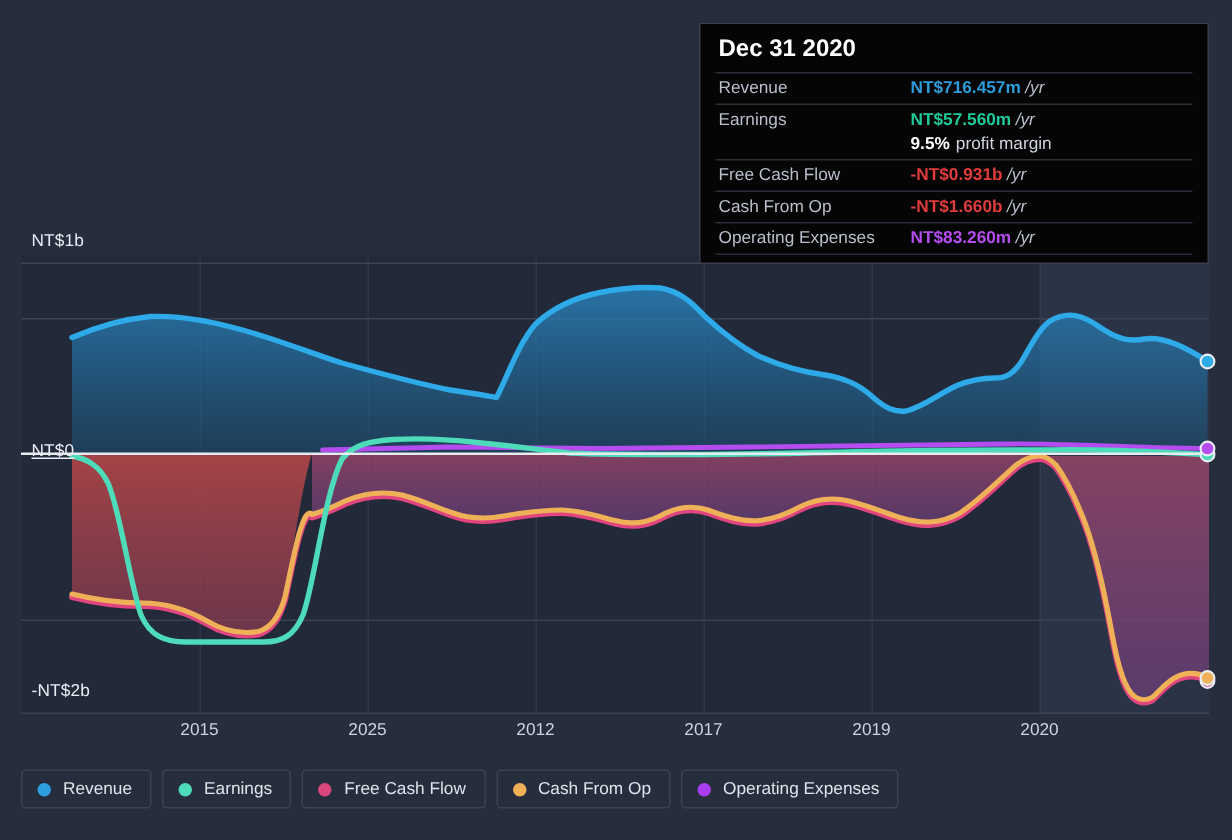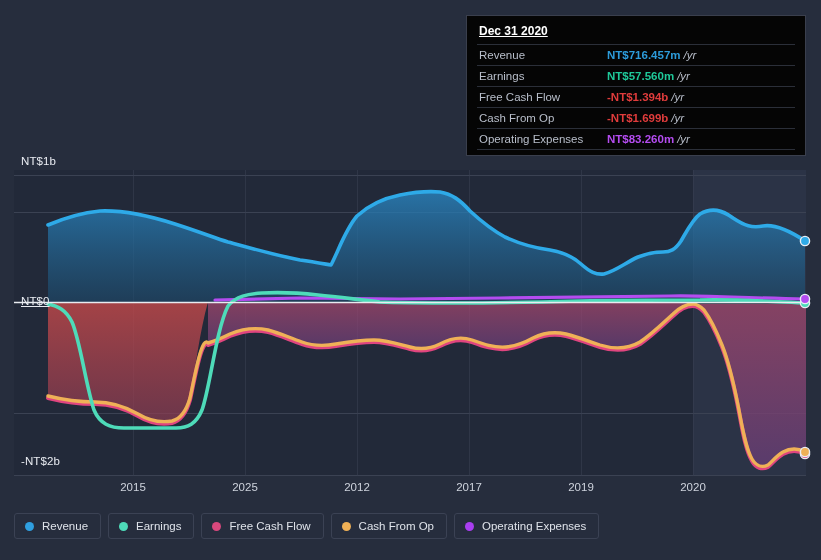--- a/index.html
+++ b/index.html
@@ -51,24 +51,23 @@
     position: absolute;
     left: 466px; top: 15px;
     width: 340px;
     background: #050505;
     border: 1px solid #3a3f4d;
     padding: 7px 10px 5px 10px;
     color: #cfd4de;
   }
   #tooltip-date {
     color: #ffffff;
-    font-size: 12px;
+    font-size: 16px;
     font-weight: bold;
     padding: 1px 0 6px 2px;
-    text-decoration: underline;
   }
   .tt-row {
     display: flex;
     align-items: baseline;
     border-top: 1px solid #2b2f39;
     padding: 4px 0 4px 2px;
     font-size: 11.5px;
   }
   .tt-row.noline { border-top: none; padding-top: 0; }
   .tt-label {
@@ -348,30 +347,35 @@
       <span class="tt-val" style="color:#2d9cdb">NT$716.457m</span>
       <span class="tt-unit">/yr</span>
     </div>
 
     <div class="tt-row">
       <span class="tt-label">Earnings</span>
       <span class="tt-val" style="color:#1fc99a">NT$57.560m</span>
       <span class="tt-unit">/yr</span>
     </div>
 
+    <div class="tt-row noline">
+      <span class="tt-label"></span>
+      <span class="tt-val" style="color:#ffffff">9.5%</span>
+      <span class="tt-sub" style="margin-left:4px">profit margin</span>
+    </div>
 
     <div class="tt-row">
       <span class="tt-label">Free Cash Flow</span>
-      <span class="tt-val" style="color:#e03c3c">-NT$1.394b</span>
+      <span class="tt-val" style="color:#e03c3c">-NT$0.931b</span>
       <span class="tt-unit">/yr</span>
     </div>
 
     <div class="tt-row">
       <span class="tt-label">Cash From Op</span>
-      <span class="tt-val" style="color:#e03c3c">-NT$1.699b</span>
+      <span class="tt-val" style="color:#e03c3c">-NT$1.660b</span>
       <span class="tt-unit">/yr</span>
     </div>
 
     <div class="tt-row">
       <span class="tt-label">Operating Expenses</span>
       <span class="tt-val" style="color:#b44cf0">NT$83.260m</span>
       <span class="tt-unit">/yr</span>
     </div>
 
     <div id="tt-bottomline"></div>

